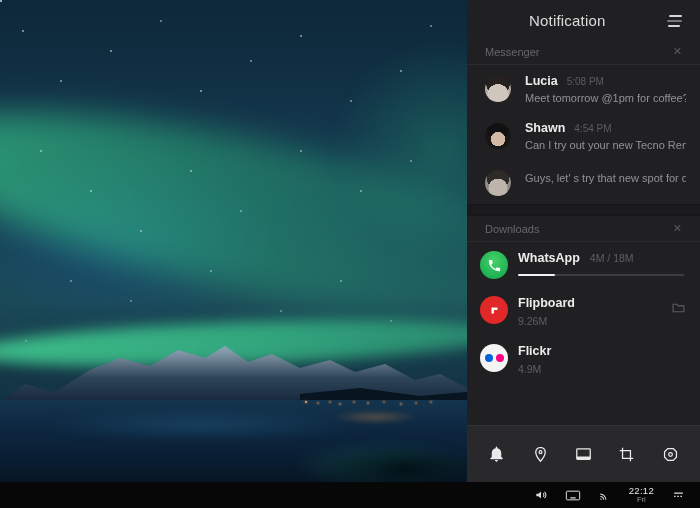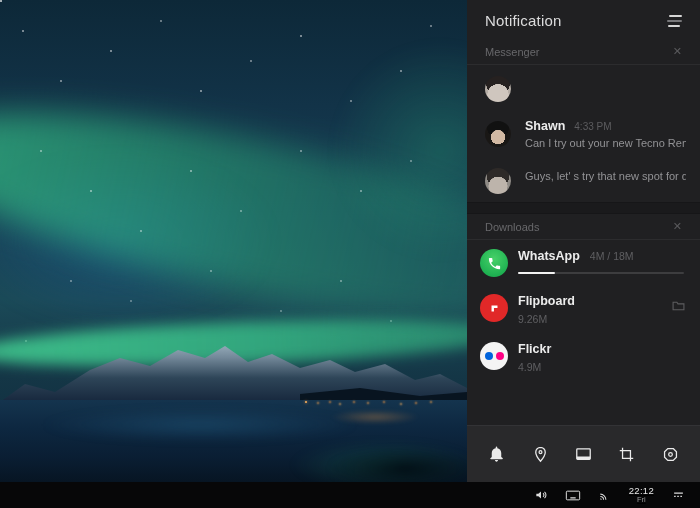--- a/index.html
+++ b/index.html
@@ -43,21 +43,21 @@
   .village-lights { position:absolute; left:305px; top:401px; width:2px; height:2px; border-radius:50%;
     background:#ffb45e; box-shadow:0 0 3px #ff9d42, 12px 1px 2px #ffa64e, 24px 0 2px #ff9d42, 34px 2px 2px #ffb45e,
       48px 0 2px #ff9d42, 62px 1px 2px #ffa64e, 78px 0 2px #ff9d42, 95px 2px 2px #ffb45e, 110px 1px 2px #ff9d42,
       125px 0 2px #ffa64e; }
   .lights-reflection { position:absolute; left:330px; top:410px; width:90px; height:14px;
     background:radial-gradient(ellipse, rgba(255,160,70,.30) 0%, rgba(255,160,70,0) 70%); filter:blur(2px); }
 
   
   #panel { position:absolute; left:467px; top:0; width:233px; height:482px; background:#202022; color:#e6e6e6; }
   .panel-header { display:flex; align-items:center; justify-content:space-between; padding:12px 16px 10px 18px; }
-  .panel-title { font-size:15px; font-weight:400; color:#dcdcdd; letter-spacing:.2px; }
+  .panel-title { font-size:15px; font-weight:400; color:#dcdcdd; letter-spacing:.2px;margin-left:44px; }
   .sort-icon { display:flex; flex-direction:column; gap:3px; cursor:pointer; padding:2px; }
   .sort-icon i { display:block; height:2px; border-radius:1px; background:#d6d6d6; }
   .sort-icon i:nth-child(1){ width:13px; margin-left:2px; }
   .sort-icon i:nth-child(2){ width:15px; background:#77777a; }
   .sort-icon i:nth-child(3){ width:12px; margin-left:1px; }
 
   .section-head { display:flex; align-items:center; justify-content:space-between; padding:5px 16px 5px 18px; }
   .section-label { font-size:11px; color:#68686b; }
   .close-x { font-size:11px; color:#5a5a5d; cursor:pointer; line-height:1; padding:2px; }
   .rule { height:1px; background:#2c2c2e; margin:0; }
@@ -152,28 +152,35 @@
     </div>
 
     <div class="section-head">
       <span class="section-label">Messenger</span>
       <span class="close-x">✕</span>
     </div>
     <div class="rule"></div>
 
     <div class="notif-row">
       <div class="avatar avatar-lucia"></div>
+      <div class="notif-body">
+        <div class="notif-top">
+          <span class="notif-name">Lucia</span>
+          <span class="notif-time">5:08 PM</span>
+        </div>
+        <div class="notif-msg">Meet tomorrow @1pm for coffee?</div>
+      </div>
     </div>
 
     <div class="notif-row">
       <div class="avatar avatar-shawn"></div>
       <div class="notif-body">
         <div class="notif-top">
           <span class="notif-name">Shawn</span>
-          <span class="notif-time">4:33 PM</span>
+          <span class="notif-time">4:54 PM</span>
         </div>
         <div class="notif-msg">Can I try out your new Tecno Remix tab...</div>
       </div>
     </div>
 
     <div class="notif-row">
       <div class="avatar avatar-foodie"></div>
       <div class="notif-body">
         <div class="notif-msg">Guys, let' s try that new spot for dinner...</div>
       </div>

